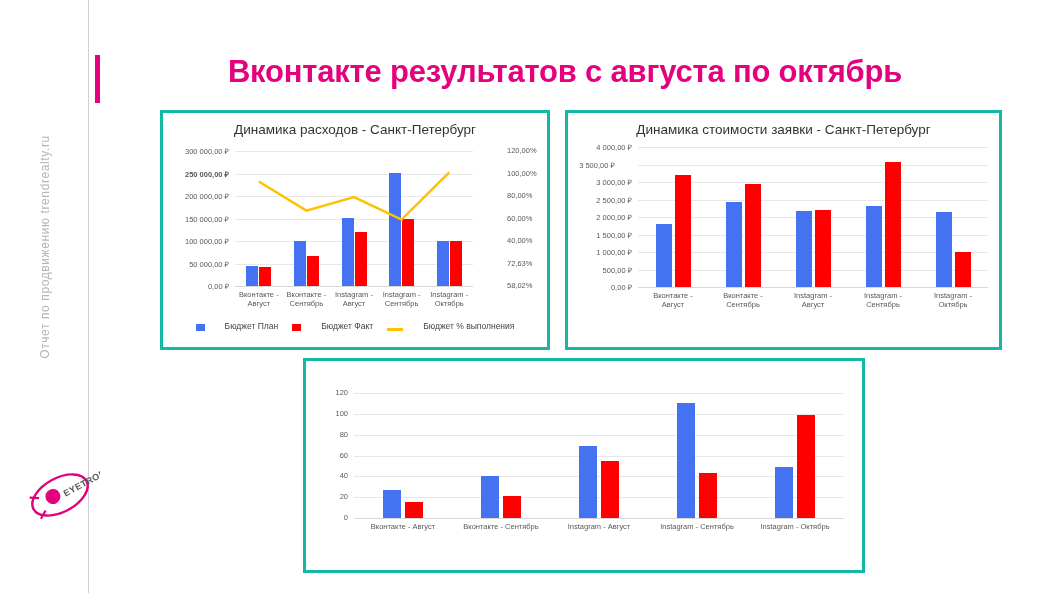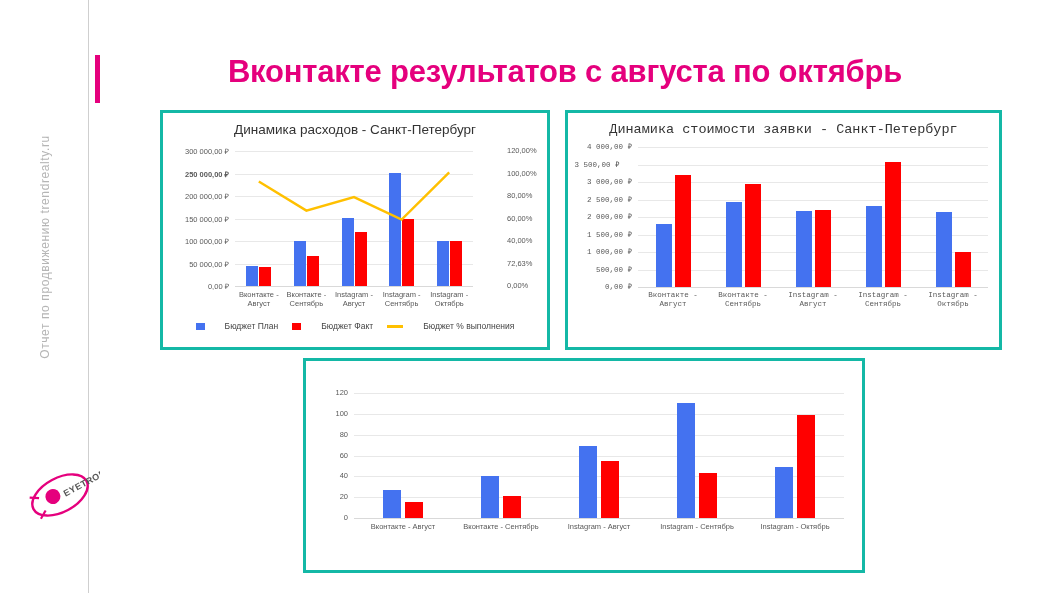--- a/index.html
+++ b/index.html
@@ -14,21 +14,21 @@
 
   .panel{position:absolute;border:3px solid #14b8a6;background:#fff;box-sizing:border-box;}
   .panel-title{text-align:center;font-size:13.5px;color:#333;padding-top:9px;font-weight:normal;}
   .plot{position:relative;box-sizing:border-box;}
   .axis-label{position:absolute;font-size:7.5px;color:#595959;white-space:nowrap;text-align:right;}
   .axis-label.right{text-align:left;}
   .grid-line{position:absolute;height:1px;background:#e8e8e8;}
   .x-tick{position:absolute;font-size:7.5px;color:#595959;text-align:center;line-height:9px;}
   .bar{position:absolute;bottom:0;}
   .legend{position:absolute;width:100%;display:flex;justify-content:center;gap:14px;font-size:8.5px;color:#444;}
-  .legend-item{display:flex;align-items:center;gap:20px;}
+  .legend-item{display:flex;align-items:flex-end;gap:20px;}
   .swatch{width:9px;height:7px;display:inline-block;}
   .swatch.line{width:16px;height:3px;}
   .axis-line{position:absolute;background:#d9d9d9;}
   svg.overlay{position:absolute;left:0;top:0;overflow:visible;}
 </style>
 </head>
 <body>
 
 <div class="slide">
   <div class="left-rule"></div>
@@ -59,21 +59,21 @@
         <div class="grid-line" style="left: 0px; top: 90px; width: 238px;"></div>
         <div class="axis-label" style="right: 244px; top: 85px; width: 70px;">100 000,00 ₽</div>
         <div class="grid-line" style="left: 0px; top: 67.5px; width: 238px;"></div>
         <div class="axis-label" style="right: 244px; top: 62.5px; width: 70px;">150 000,00 ₽</div>
         <div class="grid-line" style="left: 0px; top: 45px; width: 238px;"></div>
         <div class="axis-label" style="right: 244px; top: 40px; width: 70px;">200 000,00 ₽</div>
         <div class="grid-line" style="left: 0px; top: 22.5px; width: 238px;"></div>
         <div class="axis-label" style="right: 244px; top: 17.5px; width: 70px; font-weight: bold;">250 000,00 ₽</div>
         <div class="grid-line" style="left: 0px; top: 0px; width: 238px;"></div>
         <div class="axis-label" style="right: 244px; top: -5px; width: 70px;">300 000,00 ₽</div>
-        <div class="axis-label right" style="left: 272px; top: 130px; width: 60px;">0,00%</div>
+        <div class="axis-label right" style="left: 272px; top: 130px; width: 60px;">58,02%</div>
         <div class="axis-label right" style="left: 272px; top: 107.5px; width: 60px;">72,63%</div>
         <div class="axis-label right" style="left: 272px; top: 85px; width: 60px;">40,00%</div>
         <div class="axis-label right" style="left: 272px; top: 62.5px; width: 60px;">60,00%</div>
         <div class="axis-label right" style="left: 272px; top: 40px; width: 60px;">80,00%</div>
         <div class="axis-label right" style="left: 272px; top: 17.5px; width: 60px;">100,00%</div>
         <div class="axis-label right" style="left: 272px; top: -5px; width: 60px;">120,00%</div>
         <div class="bar" style="left: 11.3px; width: 12px; height: 20.25px; background: rgb(68, 114, 240);"></div>
         <div class="bar" style="left: 24.3px; width: 12px; height: 18.9px; background: rgb(255, 0, 0);"></div>
         <div class="x-tick" style="left: 0px; width: 47.6px; top: 139px; white-space: pre-line;">Вконтакте -
 Август</div>
@@ -107,21 +107,21 @@
           <span class="swatch" style="background: rgb(255, 0, 0);"></span>
           <span>Бюджет Факт</span>
         </div>
         <div class="legend-item">
           <span class="swatch line" style="background: rgb(255, 192, 0);"></span>
           <span>Бюджет % выполнения</span>
         </div>
       </div>
   </div>
 
-  <div class="panel" style="left:565px;top:110px;width:437px;height:240px;font-family:Liberation Mono, monospace;">
+  <div class="panel" style="left:565px;top:110px;width:437px;height:240px;">
     <div class="panel-title">Динамика стоимости заявки - Санкт-Петербург</div>
     <div class="plot" id="plot2" style="position:absolute;left:70px;top:34px;width:350px;height:140px;">
         <div class="grid-line" style="left: 0px; top: 140px; width: 350px;"></div>
         <div class="axis-label" style="right: 356px; top: 135px; width: 70px;">0,00 ₽</div>
         <div class="grid-line" style="left: 0px; top: 122.5px; width: 350px;"></div>
         <div class="axis-label" style="right: 356px; top: 117.5px; width: 70px;">500,00 ₽</div>
         <div class="grid-line" style="left: 0px; top: 105px; width: 350px;"></div>
         <div class="axis-label" style="right: 356px; top: 100px; width: 70px;">1 000,00 ₽</div>
         <div class="grid-line" style="left: 0px; top: 87.5px; width: 350px;"></div>
         <div class="axis-label" style="right: 356px; top: 82.5px; width: 70px;">1 500,00 ₽</div>

